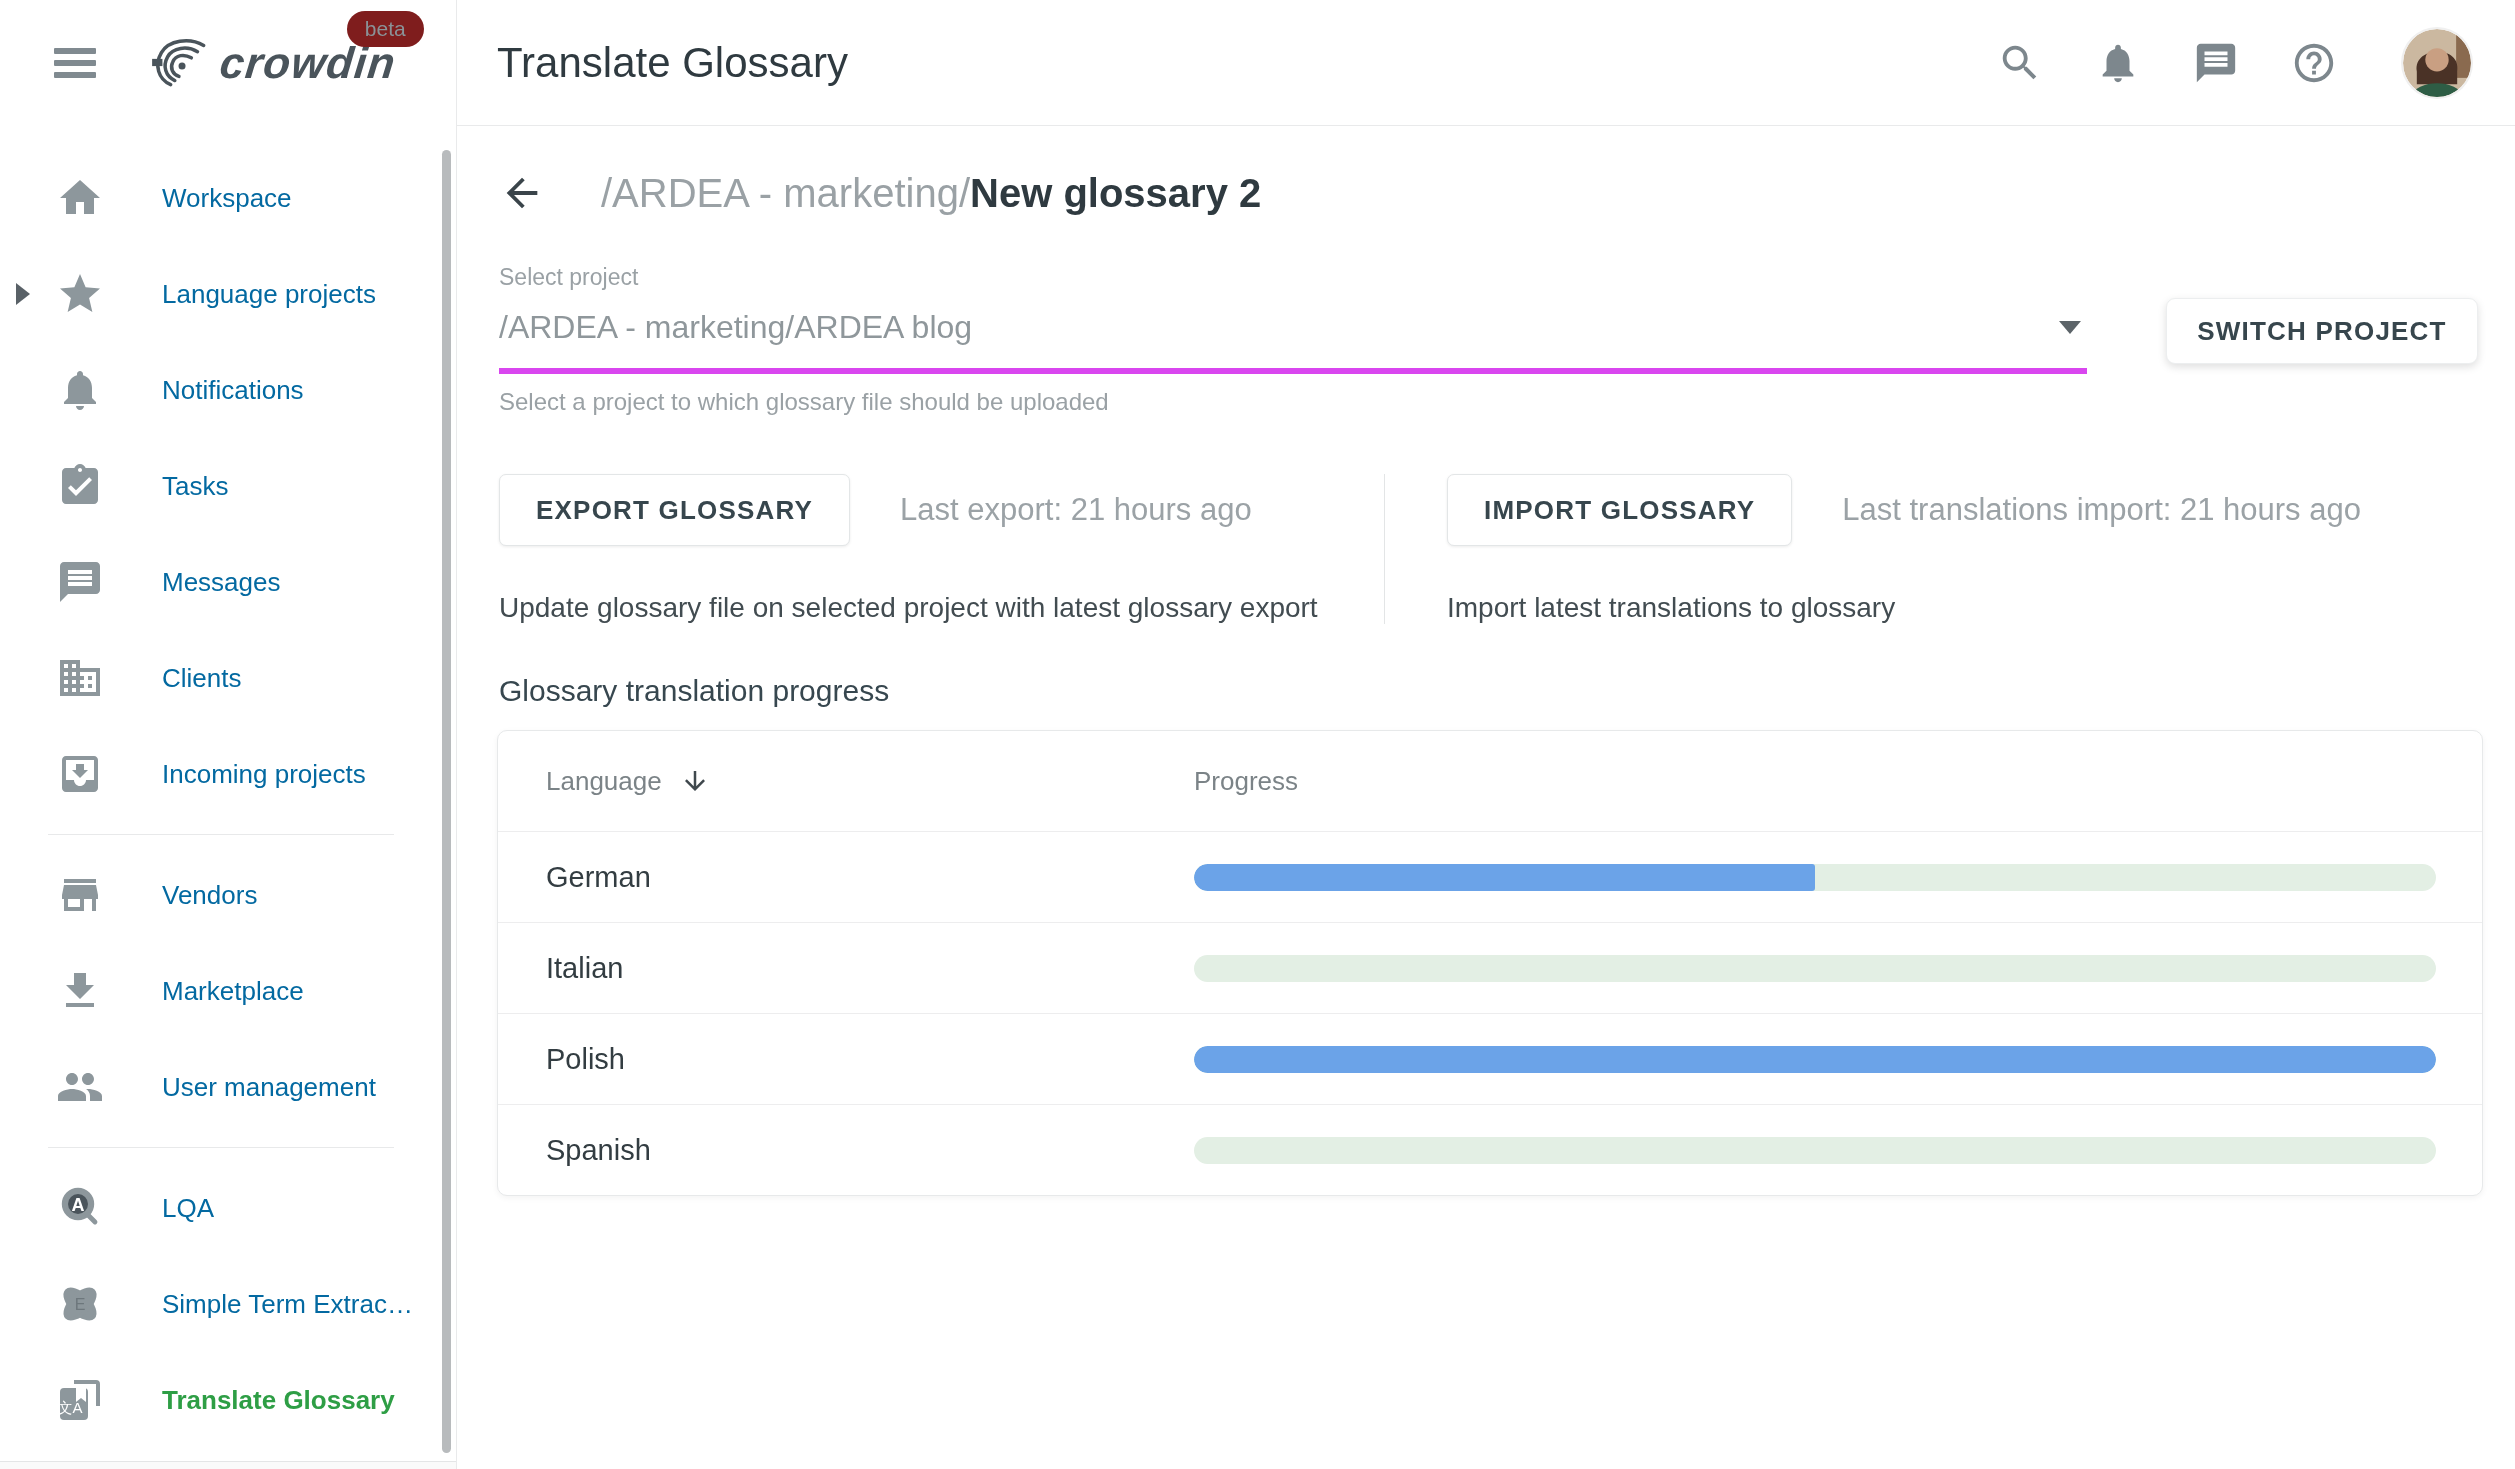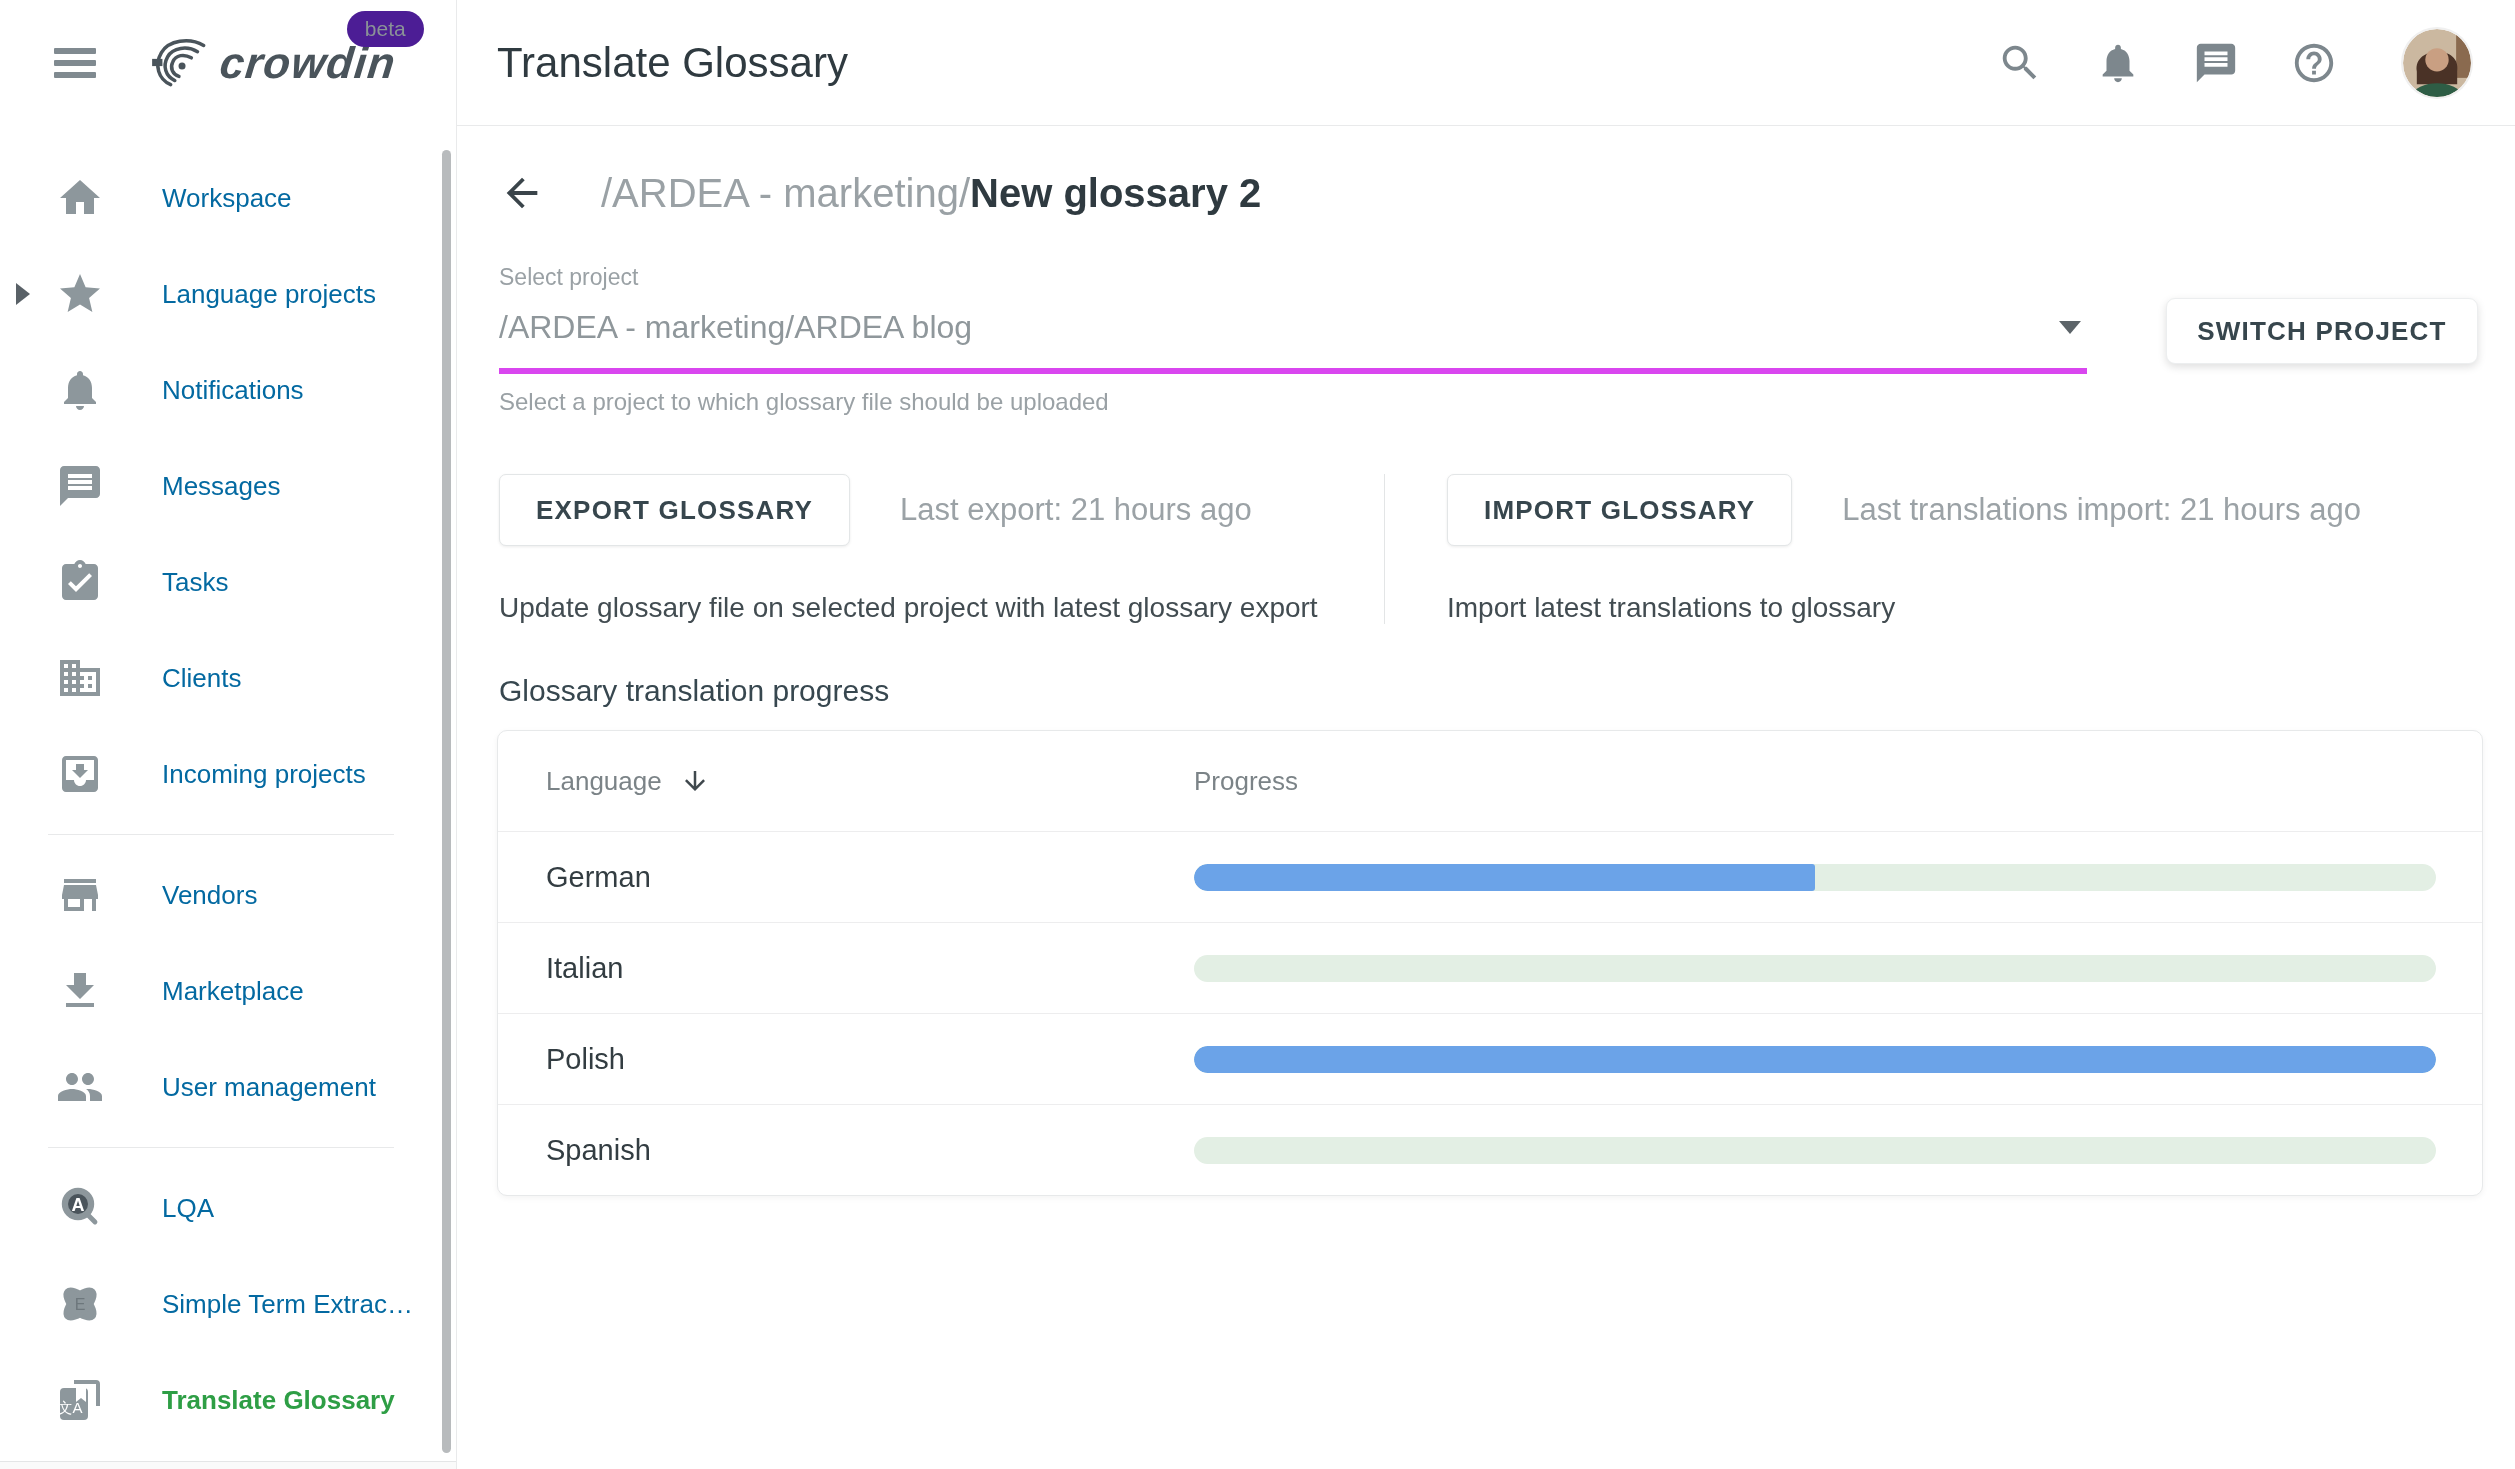--- a/index.html
+++ b/index.html
@@ -8,21 +8,21 @@
   .app { position:relative; width:2515px; height:1469px; background:#fff; overflow:hidden; }
 
   
   .topbar { position:absolute; top:0; left:0; right:0; height:126px; display:flex; background:#fff; z-index:5; }
   .topbar-left { position:relative; width:457px; flex:none; display:flex; align-items:center; padding-left:44px; border-right:1px solid #e9eaeb; }
   .burger { width:62px; height:46px; display:flex; flex-direction:column; justify-content:space-between; padding:8px 10px; cursor:pointer; }
   .burger span { display:block; height:6px; background:#808a90; border-radius:1px; }
   .logo-wrap { position:relative; display:flex; align-items:center; margin-left:42px; }
   .logo-mark { width:66px; height:56px; }
   .logo-text { font-size:44px; font-weight:700; font-style:italic; letter-spacing:1px; color:#4a545b; transform:skewX(-6deg); margin-left:6px; }
-  .beta-pill { position:absolute; top:-24px; right:-28px; background:#4c1d95; color:#8a9297; font-size:21px; padding:6px 18px; border-radius:999px; }
+  .beta-pill { position:absolute; top:-24px; right:-28px; background:#7f1d1d; color:#8a9297; font-size:21px; padding:6px 18px; border-radius:999px; }
   .topbar-main { position:relative; flex:1; display:flex; align-items:center; padding:0 44px 0 40px; border-bottom:1px solid #e9eaeb; }
   .page-title { font-size:42px; font-weight:500; color:#2f3a40; }
   .topbar-spacer { flex:1; }
   .top-icons { display:flex; align-items:center; gap:52px; }
   .icon-btn { width:46px; height:46px; color:#7d878d; cursor:pointer; }
   .icon-btn svg { width:100%; height:100%; fill:#7d878d; }
   .avatar { width:68px; height:68px; border-radius:50%; overflow:hidden; margin-left:14px; cursor:pointer; box-shadow:0 0 0 2px #f0f0f0; }
   .avatar svg { width:100%; height:100%; display:block; }
 
   
@@ -171,30 +171,30 @@
 
     <div class="side-item">
       <span class="s-icon"><svg viewBox="0 0 24 24">
             <path d="M12 22c1.1 0 2-.9 2-2h-4c0 1.1.9 2 2 2zm6-6v-5c0-3.07-1.63-5.64-4.5-6.32V4c0-.83-.67-1.5-1.5-1.5s-1.5.67-1.5 1.5v.68C7.64 5.36 6 7.92 6 11v5l-2 2v1h16v-1l-2-2z"></path>
           </svg></span>
       <span class="s-label">Notifications</span>
     </div>
 
     <div class="side-item">
       <span class="s-icon"><svg viewBox="0 0 24 24">
+            <path d="M19 3h-4.18C14.4 1.84 13.3 1 12 1c-1.3 0-2.4.84-2.82 2H5c-1.1 0-2 .9-2 2v14c0 1.1.9 2 2 2h14c1.1 0 2-.9 2-2V5c0-1.1-.9-2-2-2zm-7 0c.55 0 1 .45 1 1s-.45 1-1 1-1-.45-1-1 .45-1 1-1zm-2 14l-4-4 1.41-1.41L10 14.17l6.59-6.59L18 9l-8 8z"></path>
+          </svg></span>
+      <span class="s-label">Tasks</span>
+    </div>
+
+    <div class="side-item">
+      <span class="s-icon"><svg viewBox="0 0 24 24">
             <path d="M20 2H4c-1.1 0-2 .9-2 2v18l4-4h14c1.1 0 2-.9 2-2V4c0-1.1-.9-2-2-2zm-2 12H6v-2h12v2zm0-3H6V9h12v2zm0-3H6V6h12v2z"></path>
           </svg></span>
       <span class="s-label">Messages</span>
-    </div>
-
-    <div class="side-item">
-      <span class="s-icon"><svg viewBox="0 0 24 24">
-            <path d="M19 3h-4.18C14.4 1.84 13.3 1 12 1c-1.3 0-2.4.84-2.82 2H5c-1.1 0-2 .9-2 2v14c0 1.1.9 2 2 2h14c1.1 0 2-.9 2-2V5c0-1.1-.9-2-2-2zm-7 0c.55 0 1 .45 1 1s-.45 1-1 1-1-.45-1-1 .45-1 1-1zm-2 14l-4-4 1.41-1.41L10 14.17l6.59-6.59L18 9l-8 8z"></path>
-          </svg></span>
-      <span class="s-label">Tasks</span>
     </div>
 
     <div class="side-item">
       <span class="s-icon"><svg viewBox="0 0 24 24">
             <path d="M12 7V3H2v18h20V7H12zM6 19H4v-2h2v2zm0-4H4v-2h2v2zm0-4H4V9h2v2zm0-4H4V5h2v2zm4 12H8v-2h2v2zm0-4H8v-2h2v2zm0-4H8V9h2v2zm0-4H8V5h2v2zm10 12h-8v-2h2v-2h-2v-2h2v-2h-2V9h8v10zm-2-8h-2v2h2v-2zm0 4h-2v2h2v-2z"></path>
           </svg></span>
       <span class="s-label">Clients</span>
     </div>
 
     <div class="side-item">

